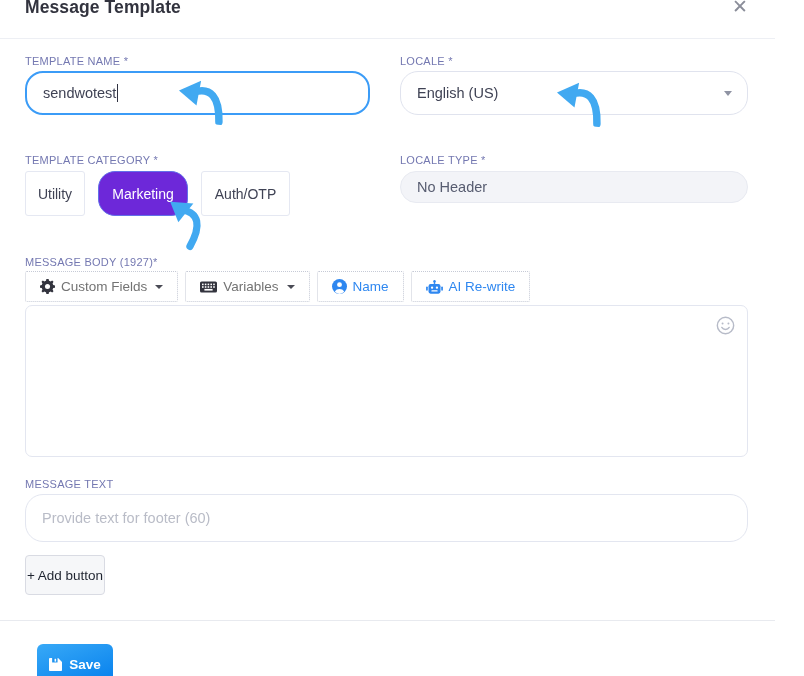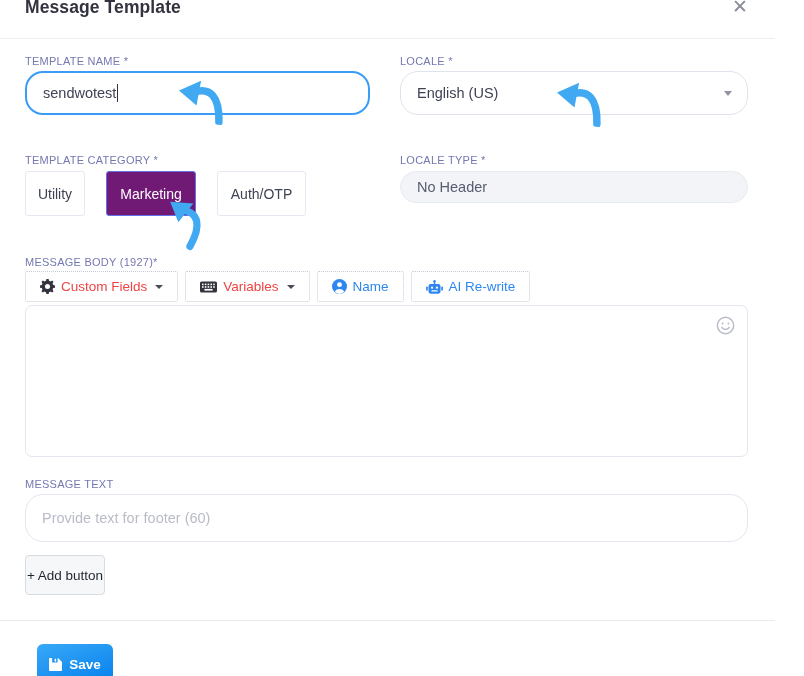--- a/index.html
+++ b/index.html
@@ -46,43 +46,43 @@
     position: absolute; right: 15px; top: 50%; margin-top: -2px;
     width: 0; height: 0;
     border-left: 4.5px solid transparent; border-right: 4.5px solid transparent;
     border-top: 5.5px solid #8f93a3;
   }
 
   
   .lbl-category { left: 25px;  top: 154px; }
   .lbl-header   { left: 400px; top: 154px; }
 
-  .category-group { position: absolute; left: 25px; top: 171px; display: flex; gap: 21px; }
+  .category-group { position: absolute; left: 25px; top: 171px; display: flex; gap: 13px; }
   .cat-btn {
     height: 45px; background: #fff; border: 1px solid #e5e8f2; border-radius: 3px;
     font-size: 14px; color: #3f4254; display: flex; align-items: center; justify-content: center;
     cursor: pointer; font-family: inherit;
   }
   .cat-btn.w-utility { width: 60px; }
   .cat-btn.w-marketing { width: 90px; }
   .cat-btn.w-auth { width: 89px; }
-  .cat-btn.selected { background: #701a75; border-color: #6370e9; color: #ffffff; }
+  .cat-btn.selected { background: #6d28d9; border-color: #6370e9; color: #ffffff; border-radius: 17px; }
 
   .header-type-field {
     left: 400px; top: 171px; width: 348px; height: 32px;
     background: #f3f4f8; border: 1px solid #e8eaf1; color: #575c70; cursor: default;
   }
 
   
   .lbl-body { left: 25px; top: 256px; }
   .mb-toolbar { position: absolute; left: 25px; top: 271px; display: flex; gap: 7px; }
   .tb-btn {
     height: 31px; background: #fff; border: 1px dotted #c6cad6; border-radius: 2px;
     display: flex; align-items: center; justify-content: center; gap: 6px;
-    font-size: 13.5px; color: #ef4444; cursor: pointer; font-family: inherit; padding: 0 14px;
+    font-size: 13.5px; color: #737373; cursor: pointer; font-family: inherit; padding: 0 14px;
   }
   .tb-btn.blue { color: #2e87f0; }
   .tb-caret {
     width: 0; height: 0; margin-left: 2px;
     border-left: 4px solid transparent; border-right: 4px solid transparent;
     border-top: 4.5px solid #4a4b55;
   }
   .tb-icon { display: flex; align-items: center; }
 
   .body-textarea {

